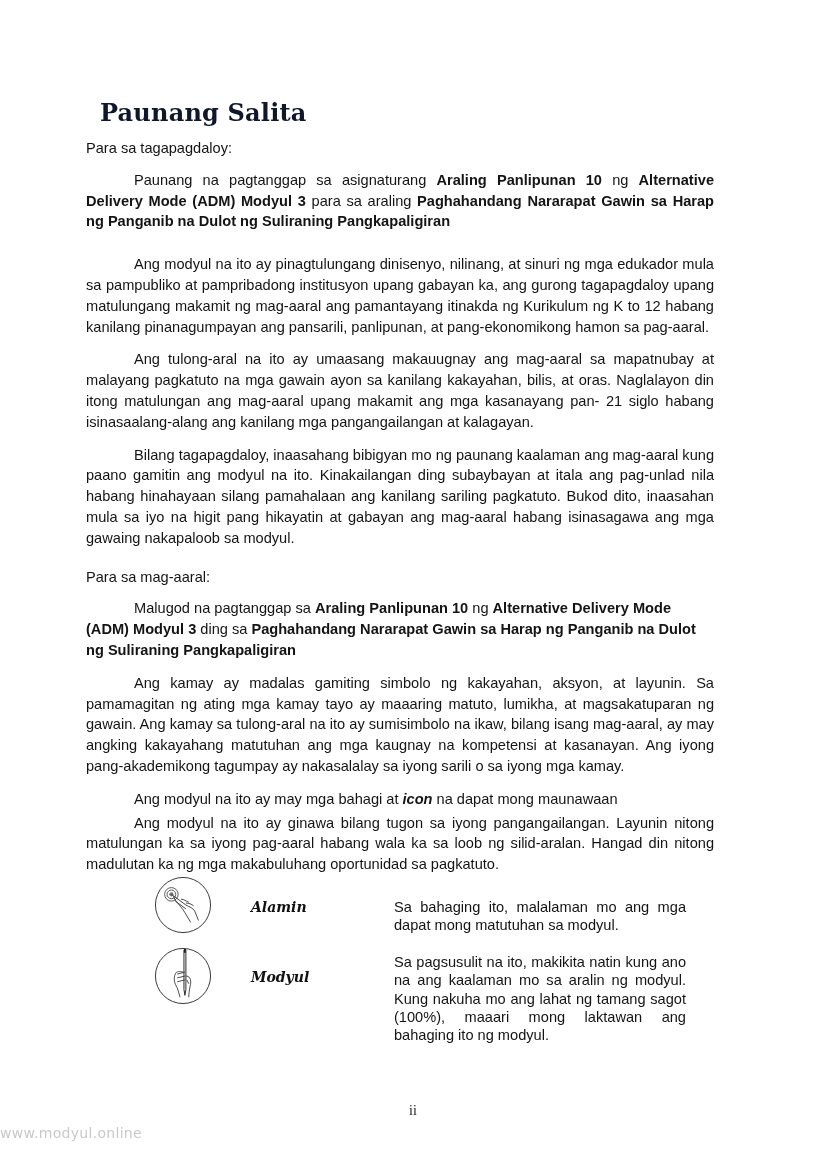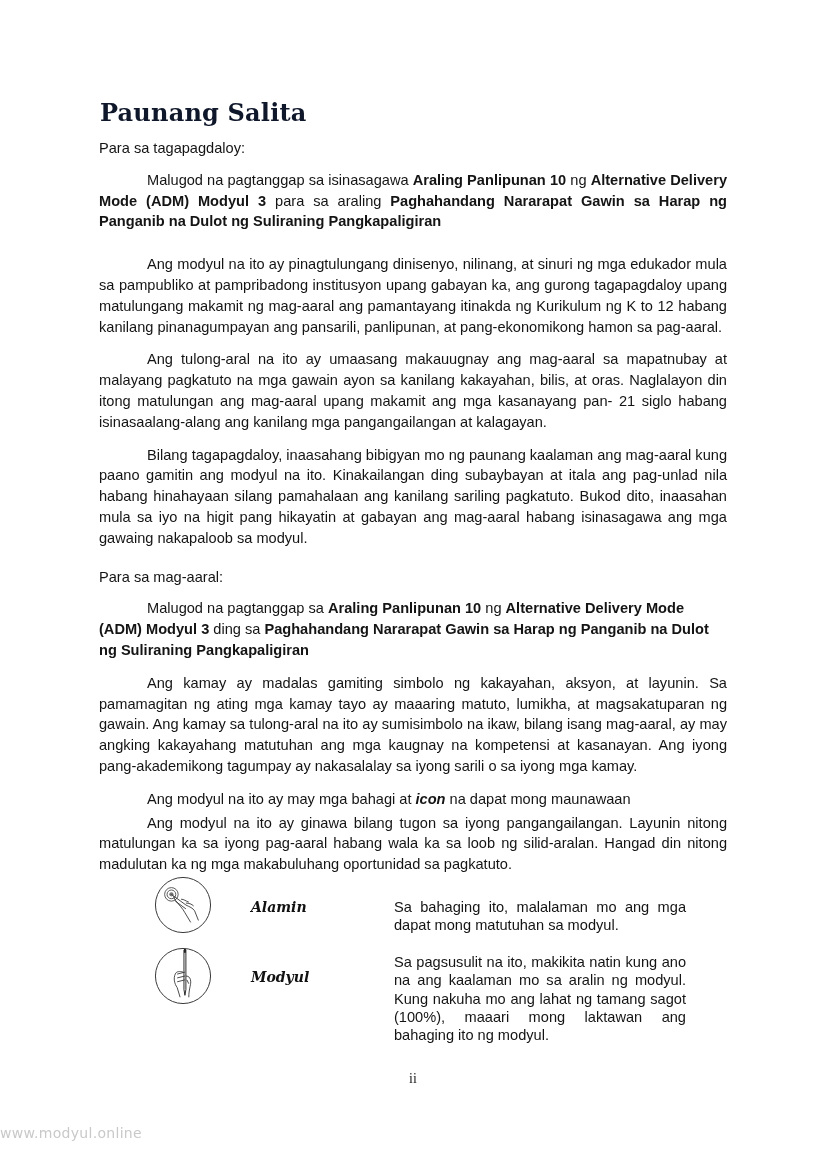--- a/index.html
+++ b/index.html
@@ -4,21 +4,21 @@
 <style>
   html, body { margin: 0; padding: 0; background: #ffffff; }
   body { width: 826px; height: 1169px; position: relative; overflow: hidden; color: #111; }
   .page { position: absolute; left: 0; top: 0; width: 826px; height: 1169px; background: #fff; }
   .title {
     position: absolute; left: 100px; top: 98px;
     font-family: "DejaVu Serif", serif; font-weight: bold; font-size: 24px;
     letter-spacing: 0.2px; color: #0f172a;
   }
   .content {
-    position: absolute; left: 99px; top: 138px; width: 628px;
+    position: absolute; left: 86px; top: 138px; width: 628px;
     font-family: "Liberation Sans", sans-serif; font-size: 14.6px; line-height: 20.8px;
     color: #141414;
   }
   .content p { margin: 0; text-align: justify; }
   .label { margin: 0; }
   .indent { text-indent: 48px; }
   .gap-s { margin-top: 11px !important; }
   .gap-m { margin-top: 12px !important; }
   .gap-l { margin-top: 22px !important; }
   .gap-xl { margin-top: 18px !important; }
@@ -30,39 +30,39 @@
   .icon-label {
     position: absolute; left: 101px;
     font-family: "DejaVu Serif", serif; font-weight: bold; font-style: italic; font-size: 14px;
   }
   .icon-desc {
     position: absolute; left: 244px; width: 292px;
     font-family: "Liberation Sans", sans-serif; font-size: 14.6px; line-height: 18.3px;
     text-align: justify; color: #141414;
   }
   .page-num {
-    position: absolute; left: 0; width: 826px; top: 1071px; text-align: center;
+    position: absolute; left: 0; width: 826px; top: 1103px; text-align: center;
     font-family: "Liberation Serif", serif; font-size: 14px; color: #222;
   }
   .watermark {
     position: absolute; left: 0; width: 826px; top: 1125px; 
     font-family: "DejaVu Sans", sans-serif; font-size: 14px; color: #c9c9c9; letter-spacing: 0.3px;
   }
 </style>
 </head>
 <body>
 
 <div class="page">
 
   <div class="title">Paunang Salita</div>
 
   <div class="content">
     <p class="label">Para sa tagapagdaloy:</p>
 
-    <p class="indent gap-s"><span>Malugod na pagtanggap sa isinasagawa </span><b>Araling Panlipunan 10</b><span> ng </span><b>Alternative Delivery Mode (ADM) Modyul 3</b><span> para sa araling </span><b>Paghahandang Nararapat Gawin sa Harap ng Panganib na Dulot ng Suliraning Pangkapaligiran</b></p>
+    <p class="indent gap-s"><span>Paunang na pagtanggap sa asignaturang </span><b>Araling Panlipunan 10</b><span> ng </span><b>Alternative Delivery Mode (ADM) Modyul 3</b><span> para sa araling </span><b>Paghahandang Nararapat Gawin sa Harap ng Panganib na Dulot ng Suliraning Pangkapaligiran</b></p>
 
     <p class="indent gap-l">Ang modyul na ito ay pinagtulungang dinisenyo, nilinang, at sinuri ng mga edukador mula sa pampubliko at pampribadong institusyon upang gabayan ka, ang gurong tagapagdaloy upang matulungang makamit ng mag-aaral ang pamantayang itinakda ng Kurikulum ng K to 12 habang kanilang pinanagumpayan ang pansarili, panlipunan, at pang-ekonomikong hamon sa pag-aaral.</p>
     <p class="indent gap-m">Ang tulong-aral na ito ay umaasang makauugnay ang mag-aaral sa mapatnubay at malayang pagkatuto na mga gawain ayon sa kanilang kakayahan, bilis, at oras. Naglalayon din itong matulungan ang mag-aaral upang makamit ang mga kasanayang pan- 21 siglo habang isinasaalang-alang ang kanilang mga pangangailangan at kalagayan.</p>
     <p class="indent gap-m">Bilang tagapagdaloy, inaasahang bibigyan mo ng paunang kaalaman ang mag-aaral kung paano gamitin ang modyul na ito. Kinakailangan ding subaybayan at itala ang pag-unlad nila habang hinahayaan silang pamahalaan ang kanilang sariling pagkatuto. Bukod dito, inaasahan mula sa iyo na higit pang hikayatin at gabayan ang mag-aaral habang isinasagawa ang mga gawaing nakapaloob sa modyul.</p>
 
     <p class="label gap-xl">Para sa mag-aaral:</p>
 
     <p class="indent gap-s" style="text-align:left"><span>Malugod na pagtanggap sa </span><b>Araling Panlipunan 10</b><span> ng </span><b>Alternative Delivery Mode (ADM) Modyul 3</b><span> ding sa </span><b>Paghahandang Nararapat Gawin sa Harap ng Panganib na Dulot ng Suliraning Pangkapaligiran</b></p>
 
     <p class="indent gap-m">Ang kamay ay madalas gamiting simbolo ng kakayahan, aksyon, at layunin. Sa pamamagitan ng ating mga kamay tayo ay maaaring matuto, lumikha, at magsakatuparan ng gawain. Ang kamay sa tulong-aral na ito ay sumisimbolo na ikaw, bilang isang mag-aaral, ay may angking kakayahang matutuhan ang mga kaugnay na kompetensi at kasanayan. Ang iyong pang-akademikong tagumpay ay nakasalalay sa iyong sarili o sa iyong mga kamay.</p>

